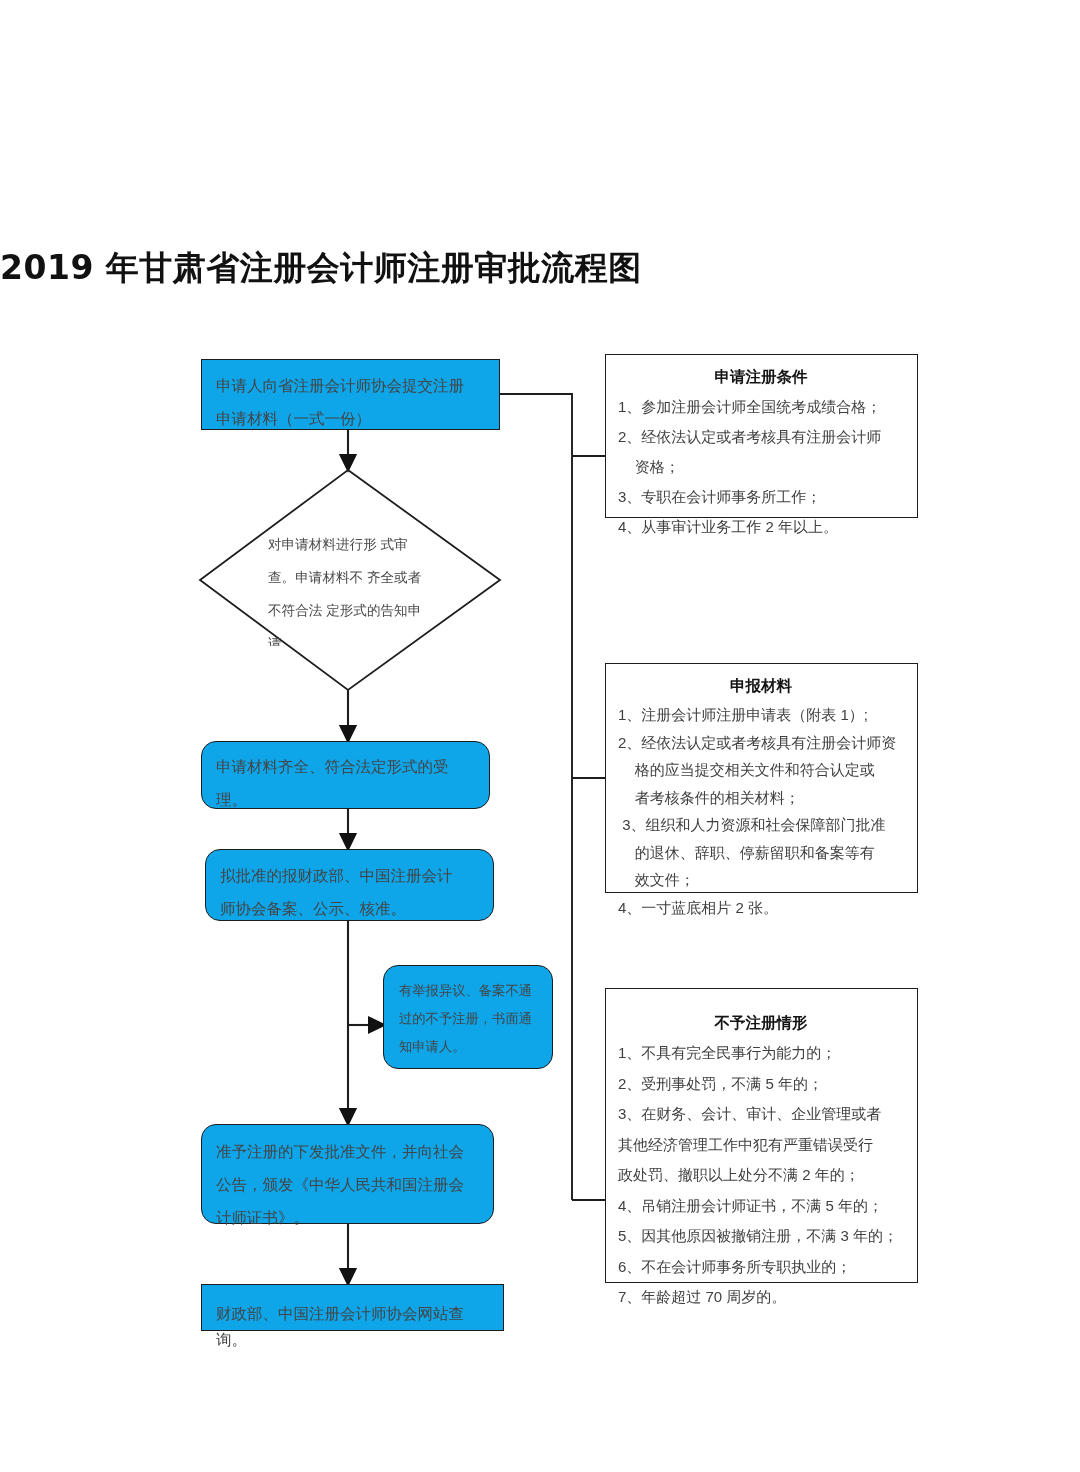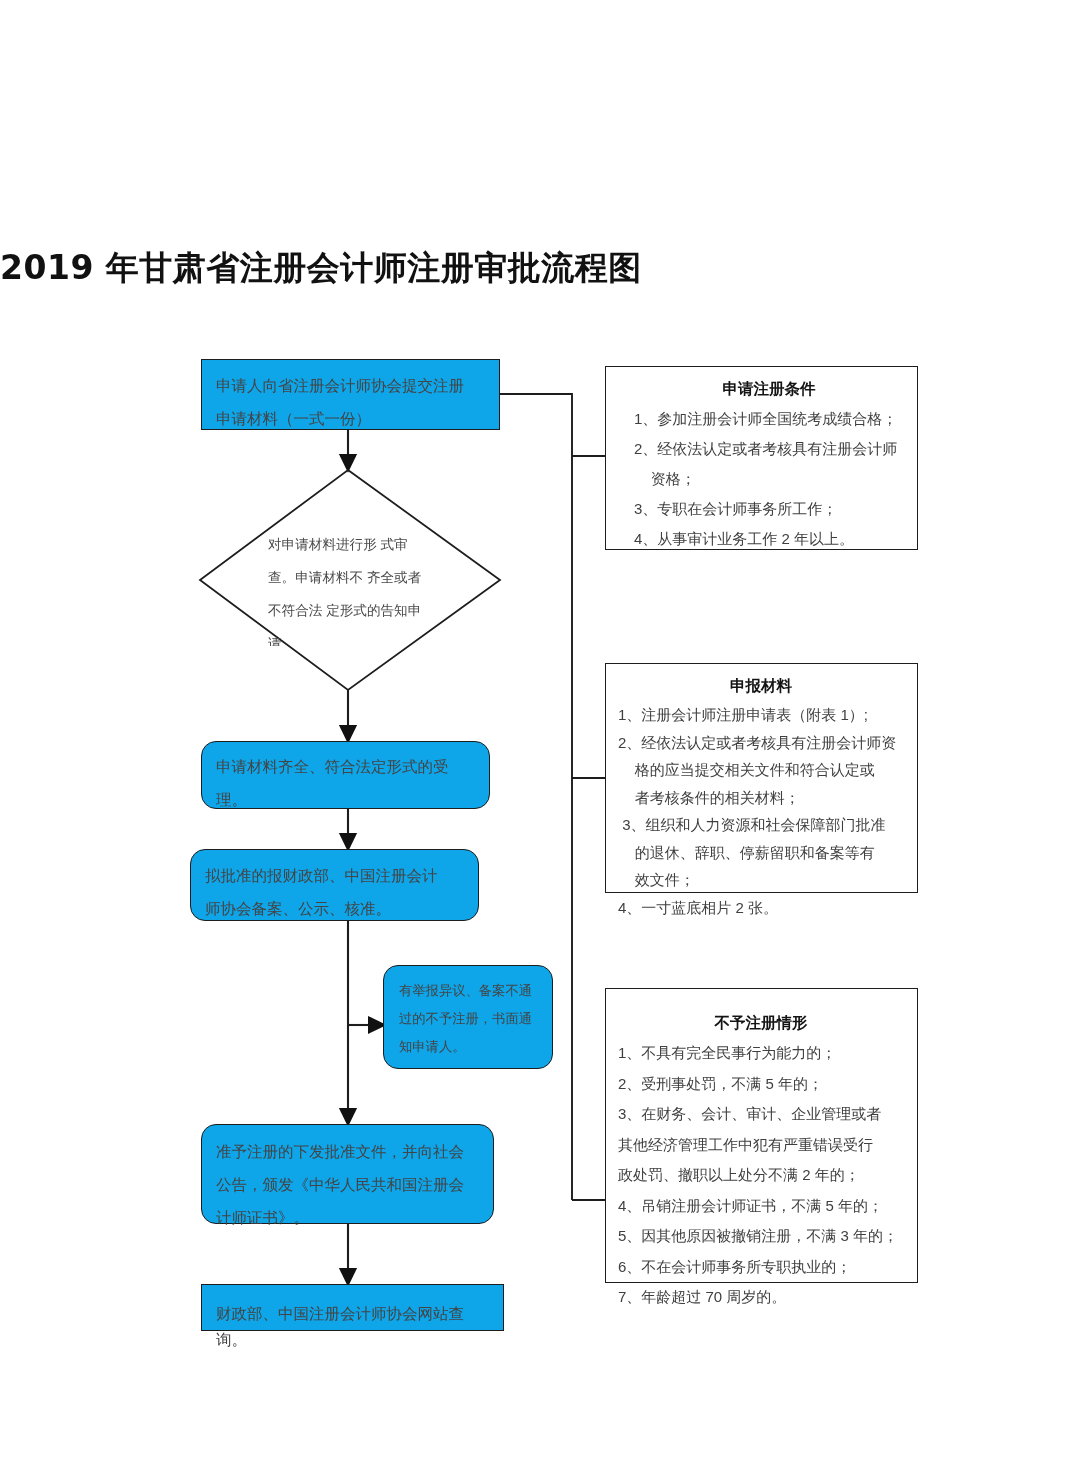--- a/index.html
+++ b/index.html
@@ -33,21 +33,21 @@
   }
 
   
   .rect{border:1.6px solid #1d1d1d;}
   
   .round{border:1.6px solid #1d1d1d;border-radius:15px;}
 
   
   #n-submit{left:201px;top:359px;width:299px;height:71px;padding:9px 14px 0 14px;}
   #n-accept{left:201px;top:741px;width:289px;height:68px;padding:8px 14px 0 14px;}
-  #n-approve{left:190px;top:849px;width:289px;height:72px;padding:9px 14px 0 14px;}
+  #n-approve{left:205px;top:849px;width:289px;height:72px;padding:9px 14px 0 14px;}
   #n-grant{left:201px;top:1124px;width:293px;height:100px;padding:10px 14px 0 14px;}
   #n-query{left:201px;top:1284px;width:303px;height:47px;padding:16px 14px 0 14px;}
   #n-query .txt{line-height:26px;}
 
   
   #n-note{left:383px;top:965px;width:170px;height:104px;padding:11px 14px 0 15px;}
   #n-note .txt{font-size:13.3px;line-height:28px;}
 
   
   #n-decision-label{
@@ -60,21 +60,21 @@
   .panel{position:absolute;box-sizing:border-box;background:#fff;border:1.7px solid #1d1d1d;}
   .panel .ph{
     display:block;text-align:center;font-weight:bold;font-size:15.5px;
     color:#141414;margin:0 0 3px 0;line-height:24px;
   }
   .panel ol{list-style:none;margin:0;padding:0;}
   .panel li{
     font-size:15px;line-height:28.5px;color:#3f3f3f;
     white-space:pre-wrap;
   }
-  #p-cond{left:605px;top:354px;width:313px;height:184px;padding:10px 13px 0 28px;margin-top:12px;}
+  #p-cond{left:605px;top:354px;width:313px;height:164px;padding:10px 13px 0 12px;}
   #p-cond li{line-height:30px;}
   #p-docs{left:605px;top:663px;width:313px;height:230px;padding:10px 13px 0 12px;}
   #p-docs li{line-height:27.5px;}
   #p-deny{left:605px;top:988px;width:313px;height:295px;padding:22px 13px 0 12px;}
   #p-deny li{line-height:30.5px;}
 </style>
 </head>
 <body>
 
 <div id="stage">

